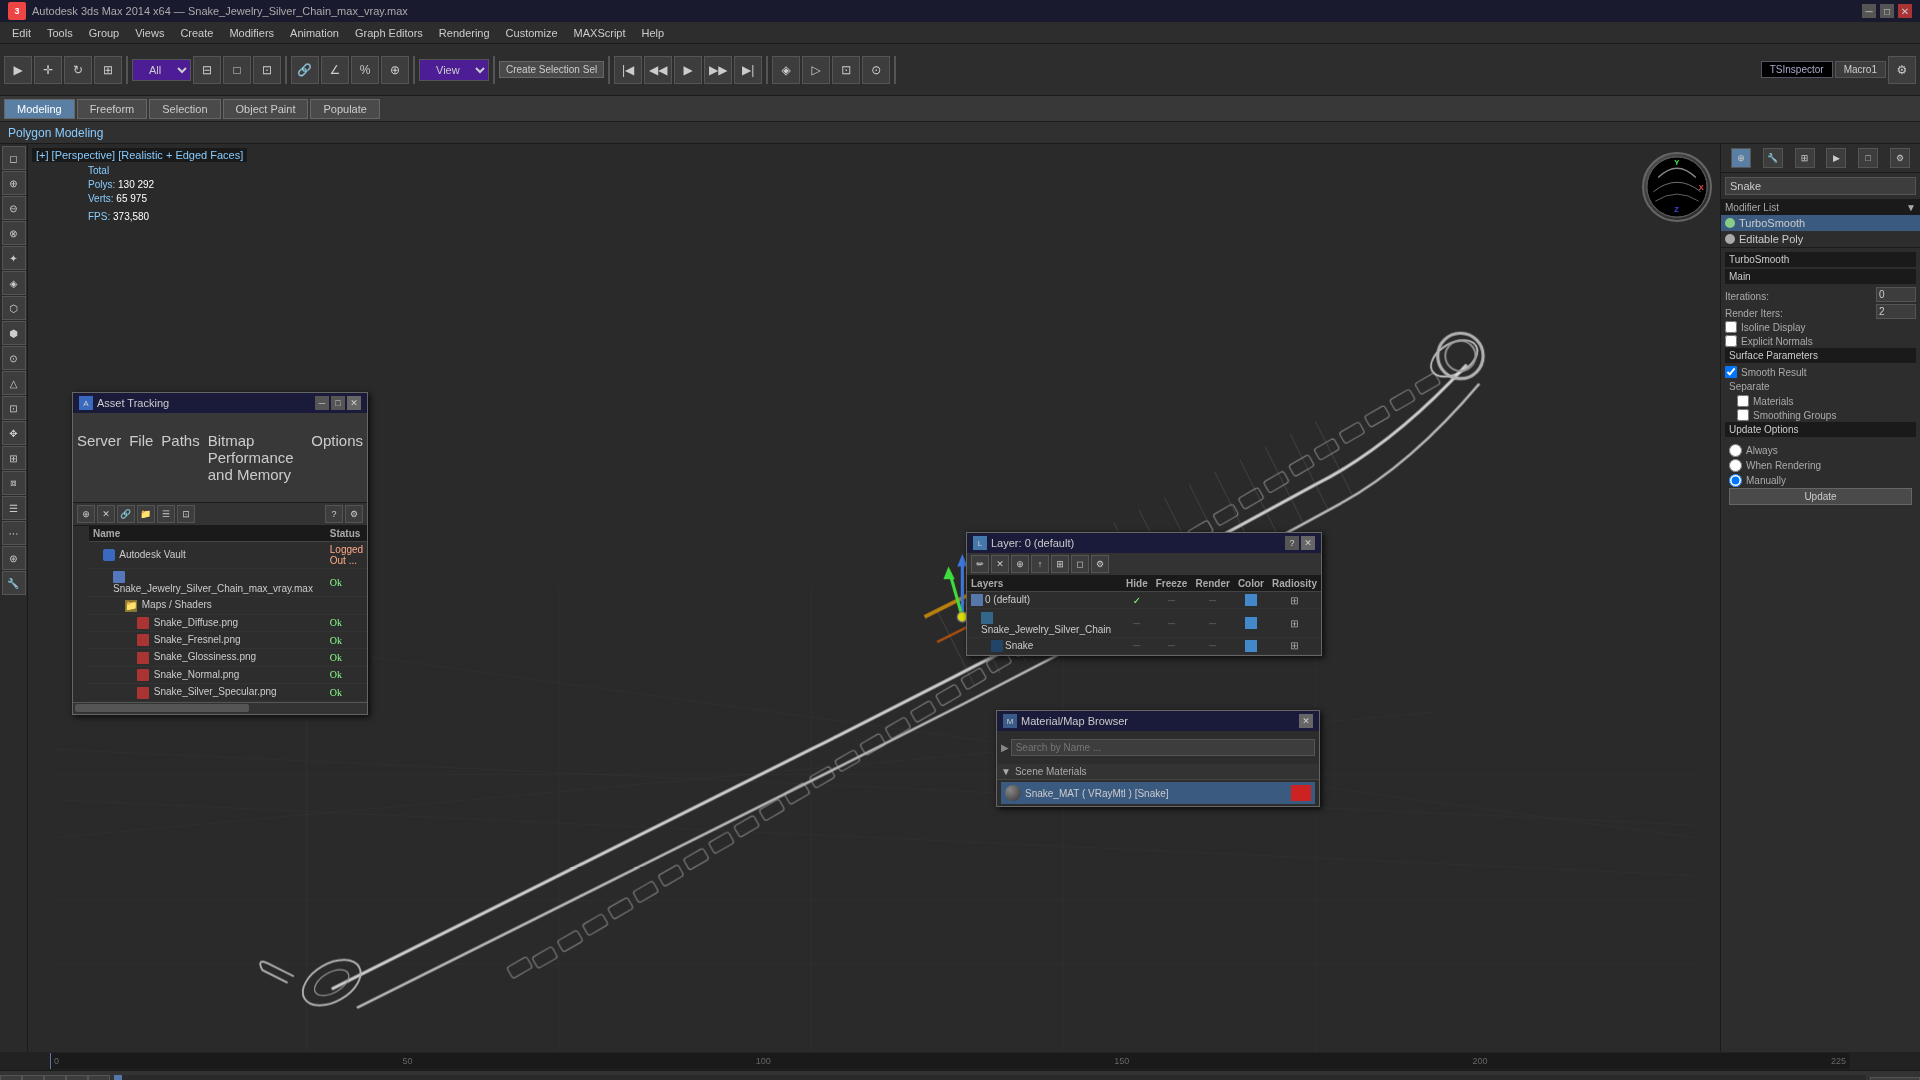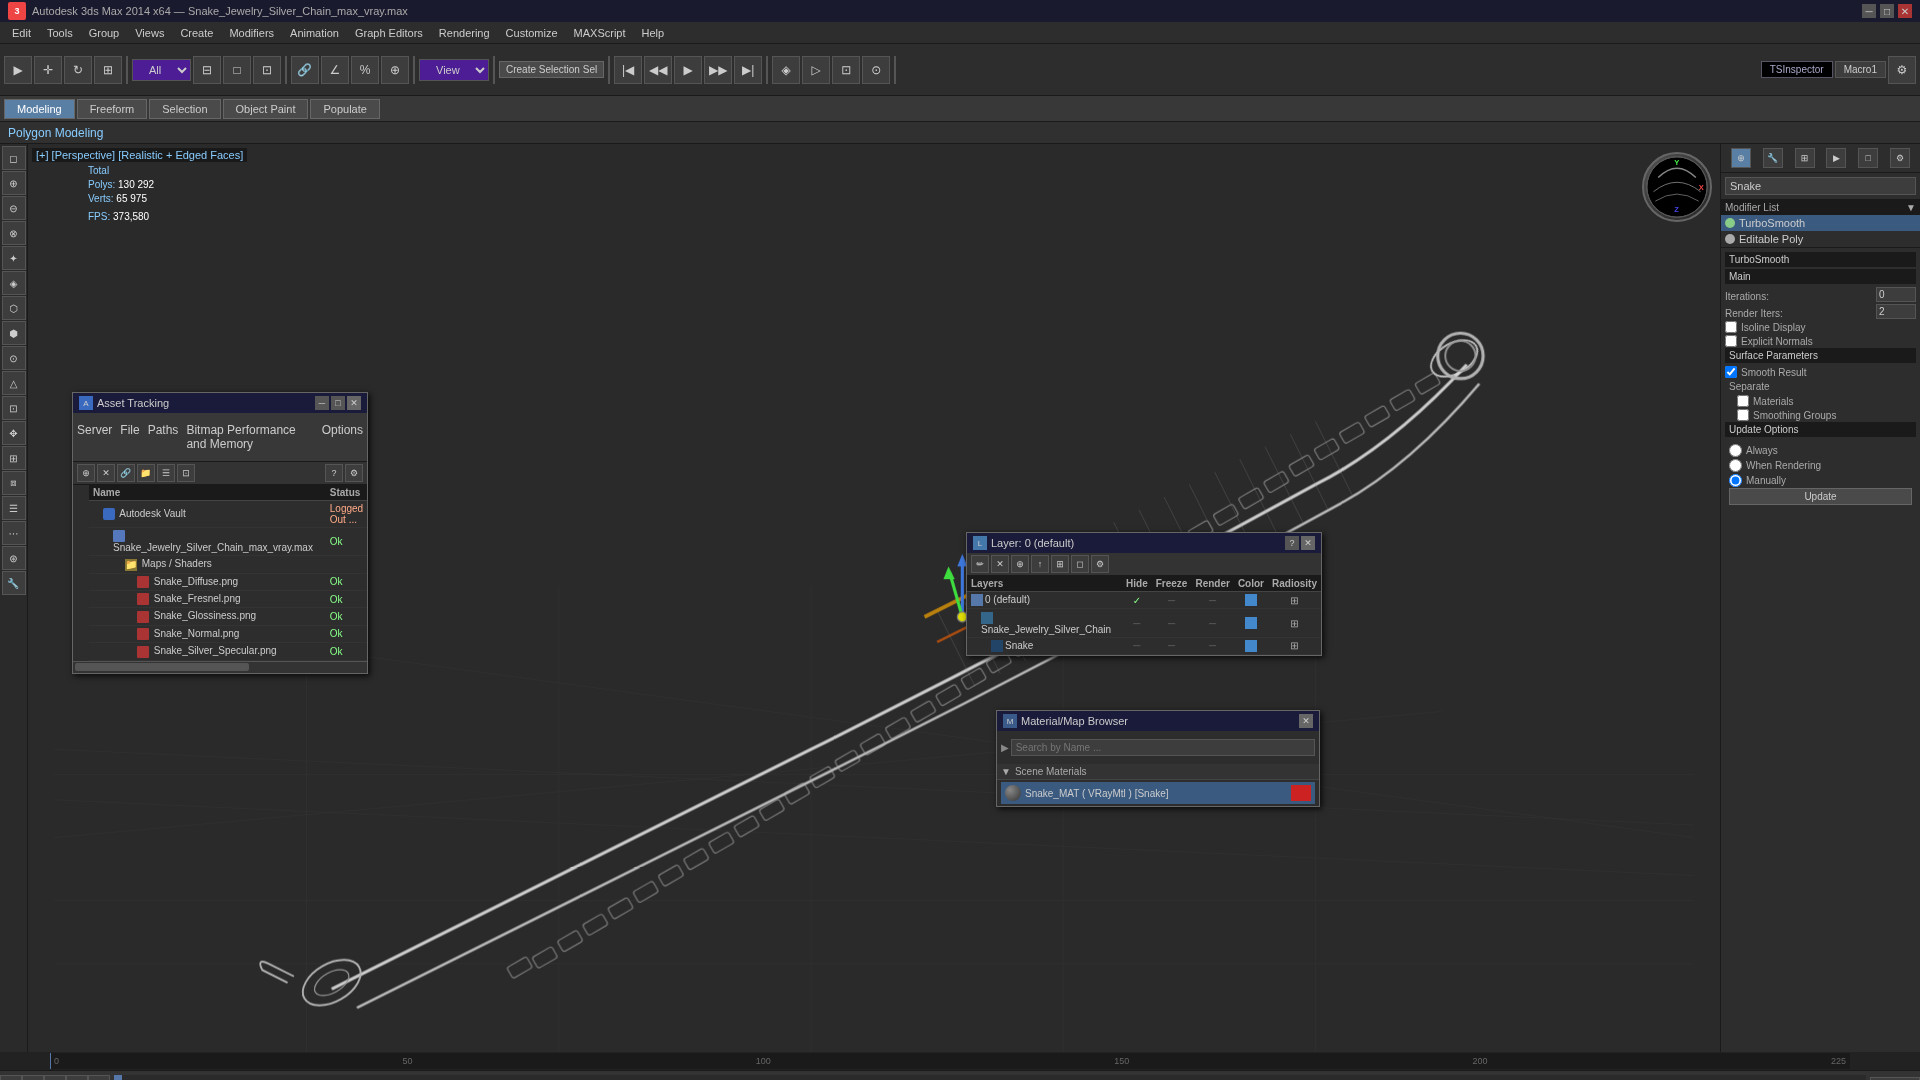--- a/index.html
+++ b/index.html
@@ -65,34 +65,34 @@
     
     #right-icon-row { display: flex; justify-content: space-around; padding: 4px; border-bottom: 1px solid #1a1a1a; }
     .right-icon { width: 20px; height: 20px; background: #3d3d3d; border: 1px solid #555; display: flex; align-items: center; justify-content: center; font-size: 9px; color: #ccc; cursor: pointer; }
     .right-icon.active { background: #5a7fa5; }
 
     
     .floating-panel { position: absolute; background: #2d2d2d; border: 1px solid #666; box-shadow: 2px 2px 6px rgba(0,0,0,0.8); z-index: 100; }
     .panel-header { background: #1a1a3a; padding: 3px 6px; display: flex; align-items: center; justify-content: space-between; color: #ccc; font-size: 11px; cursor: move; }
     .panel-header-icon { width: 14px; height: 14px; background: #3a6abf; display: flex; align-items: center; justify-content: center; font-size: 8px; }
     .panel-menu-bar { background: #383838; padding: 1px 4px; display: flex; gap: 8px; border-bottom: 1px solid #1a1a1a; }
-    .panel-menu-item { color: #ccc; font-size: 12px; cursor: pointer; padding: 9px 0; }
+    .panel-menu-item { color: #ccc; font-size: 15px; cursor: pointer; padding: 18px 0; }
     .panel-toolbar { background: #333; padding: 2px 4px; display: flex; gap: 2px; border-bottom: 1px solid #1a1a1a; }
     .panel-tool-btn { width: 18px; height: 18px; background: #3d3d3d; border: 1px solid #555; color: #ccc; display: flex; align-items: center; justify-content: center; font-size: 9px; cursor: pointer; }
 
     
     #asset-panel { left: 44px; top: 248px; width: 296px; }
     .asset-table { width: 100%; border-collapse: collapse; margin-left: 16px; }
     .asset-table th { background: #1a1a1a; color: #aaa; font-size: 10px; padding: 2px 4px; text-align: left; border-bottom: 1px solid #444; }
     .asset-table td { font-size: 10px; padding: 2px 4px; border-bottom: 1px solid #333; }
     .asset-indent-1 { padding-left: 14px !important; }
     .asset-indent-2 { padding-left: 24px !important; }
     .asset-indent-3 { padding-left: 36px !important; }
     .asset-icon { display: inline-block; width: 12px; height: 12px; margin-right: 2px; vertical-align: middle; }
-    .status-ok { color: #8f8; }
+    .status-ok { color: #8f8; font-family: Liberation Serif, serif; }
     .status-logged { color: #fa8; }
     .asset-scrollbar { width: 100%; height: 12px; background: #333; border-top: 1px solid #555; display: flex; align-items: center; padding: 0 2px; }
 
     
     #layer-panel { left: 938px; top: 388px; width: 356px; }
     .layer-table { width: 100%; border-collapse: collapse; }
     .layer-table th { background: #1a1a1a; color: #aaa; font-size: 10px; padding: 2px 4px; text-align: center; border-bottom: 1px solid #444; }
     .layer-table th:first-child { text-align: left; }
     .layer-table td { font-size: 10px; padding: 2px 4px; border-bottom: 1px solid #333; text-align: center; }
     .layer-table td:first-child { text-align: left; }

